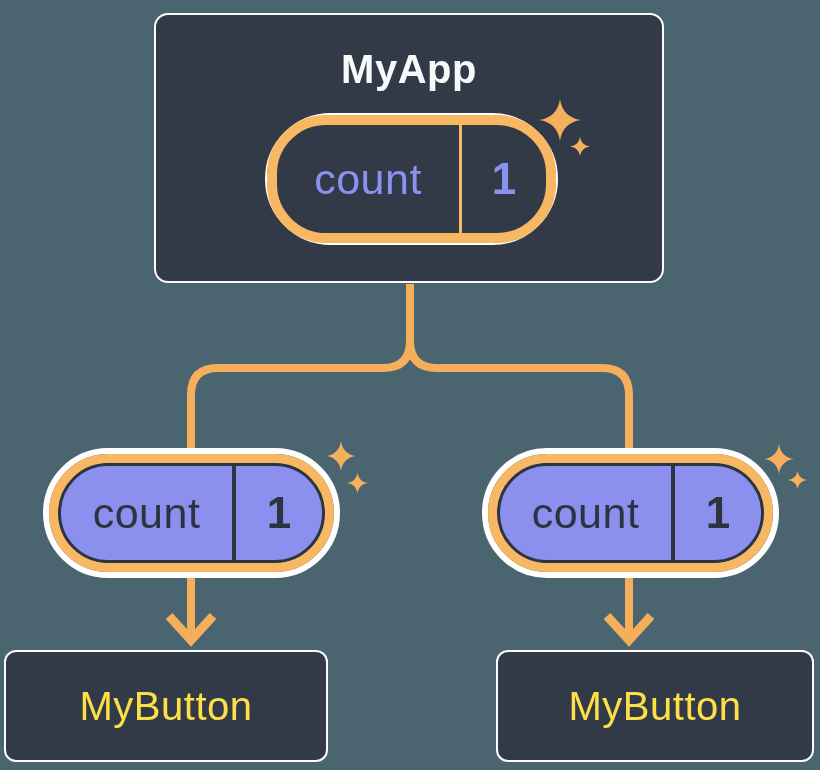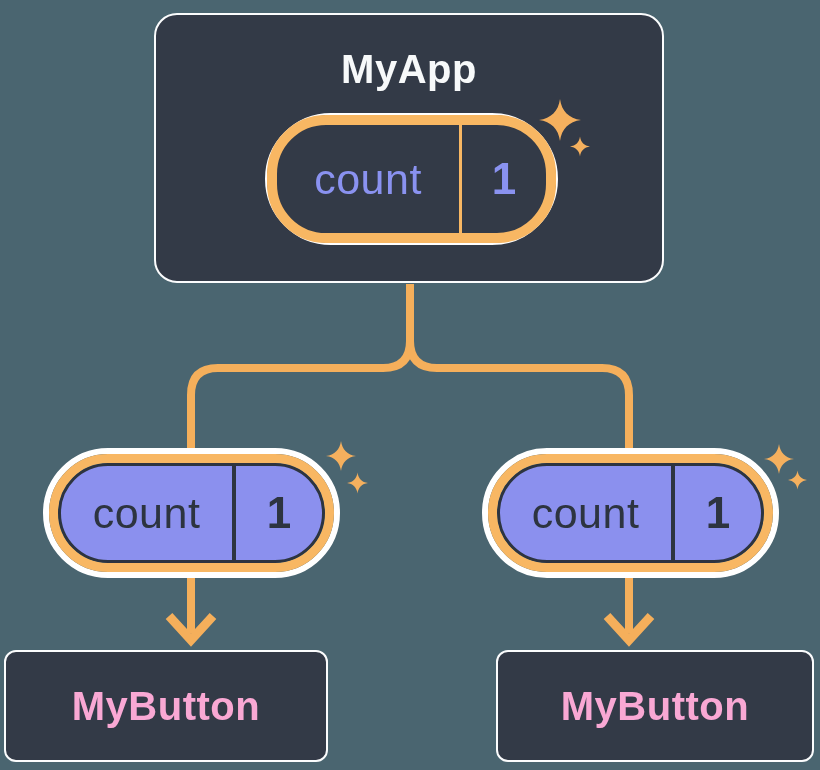--- a/index.html
+++ b/index.html
@@ -3,31 +3,31 @@
 <meta charset="utf-8">
 <style>
   html,body{margin:0;padding:0;background:#4A6570;}
   #stage{
     position:relative;width:820px;height:770px;overflow:hidden;
     background:#4A6570;
     font-family:"Liberation Sans", sans-serif;
   }
   .card{
     position:absolute;background:#333A47;border:2px solid #FBFCFD;
-    box-sizing:border-box;border-radius:23px;
+    box-sizing:border-box;border-radius:14px;
   }
   .card-title{
     position:absolute;left:0;right:0;text-align:center;
     color:#F7F9FA;font-size:40px;font-weight:600;letter-spacing:.5px;
   }
   #app-card{left:154px;top:13px;width:510px;height:270px;}
   #app-card .card-title{top:32px;}
   #button-card-left{left:4px;top:650px;width:324px;height:112px;border-radius:12px;display:flex;align-items:center;justify-content:center;}
   #button-card-right{left:496px;top:650px;width:318px;height:112px;border-radius:12px;display:flex;align-items:center;justify-content:center;}
-  .button-title{color:#f9a8d4;font-size:40px;font-weight:700;letter-spacing:.5px;}
+  .button-title{color:#fde047;font-size:40px;font-weight:400;letter-spacing:.5px;}
 
   #connector-svg{position:absolute;left:0;top:0;z-index:1;}
 
   
   .pill-outer{position:absolute;z-index:2;box-sizing:border-box;border:2px solid #ffffff;border-radius:66px;}
   .pill-mid{width:100%;height:100%;box-sizing:border-box;border:10px solid #F8B763;border-radius:59px;overflow:hidden;display:flex;}
   
   #root-pill{left:265px;top:113px;width:293px;height:132px;}
   #root-pill .pill-mid{background:#333A47;}
   #root-pill .state-name{color:#8A92F0;}

